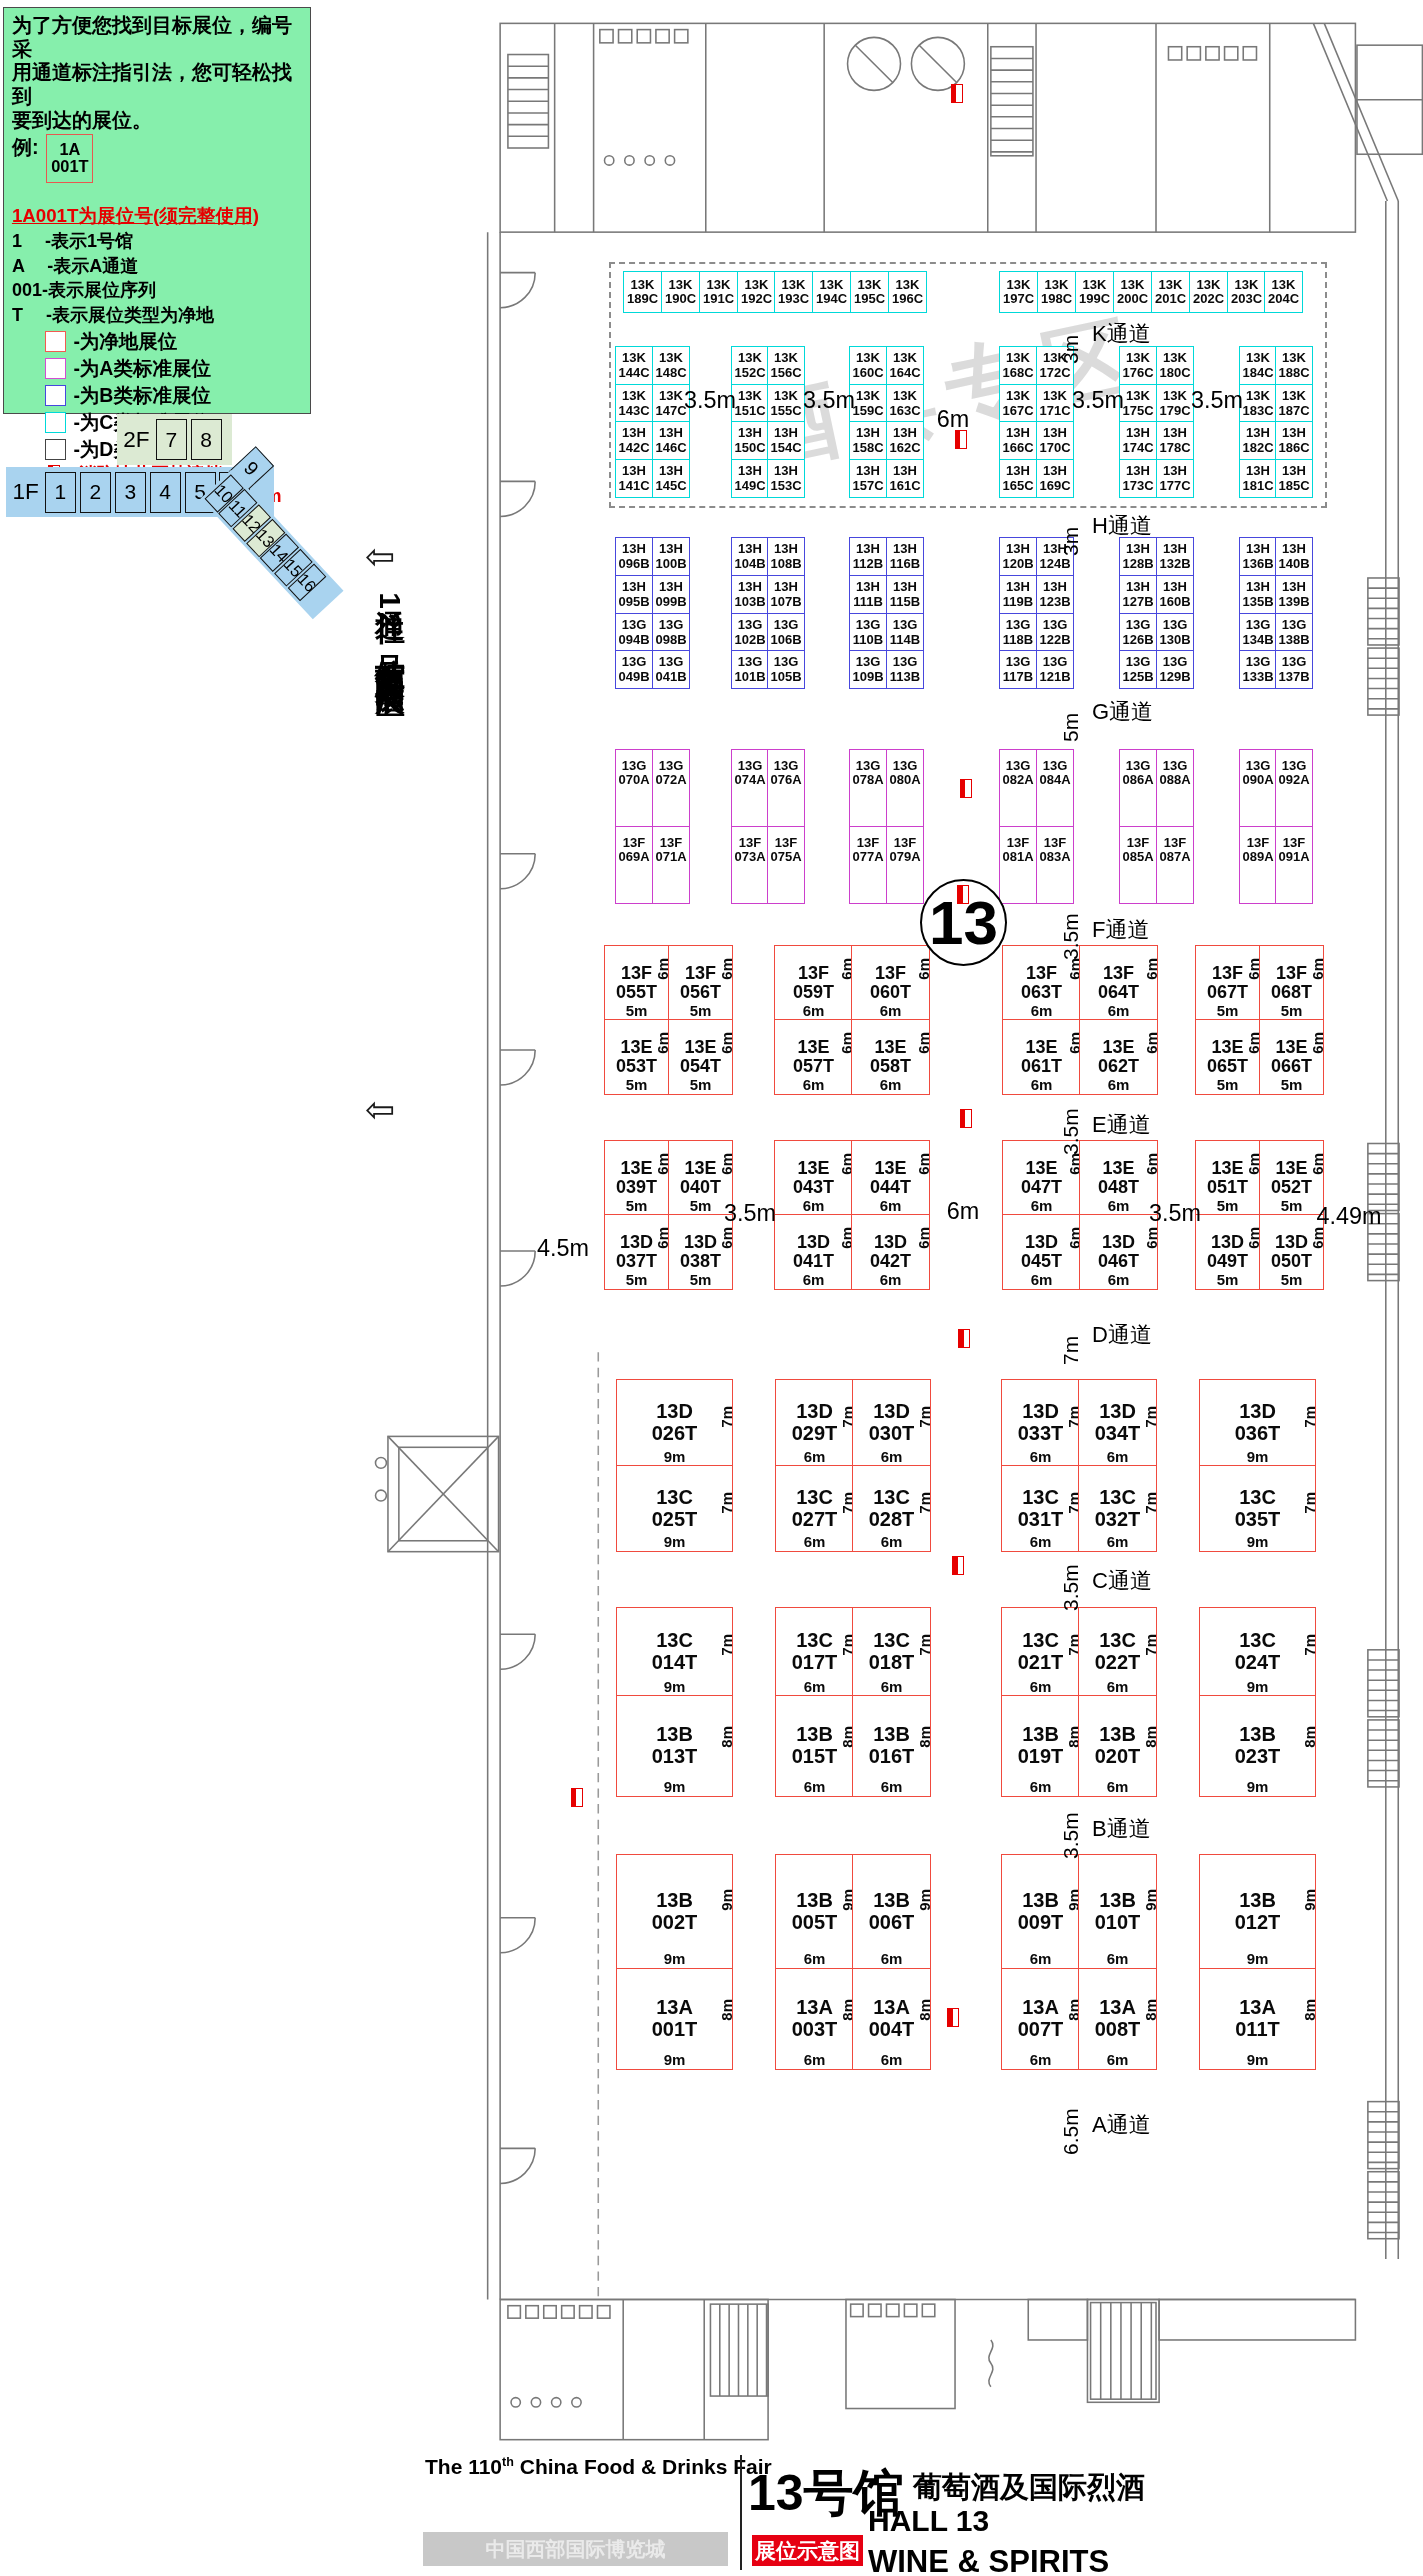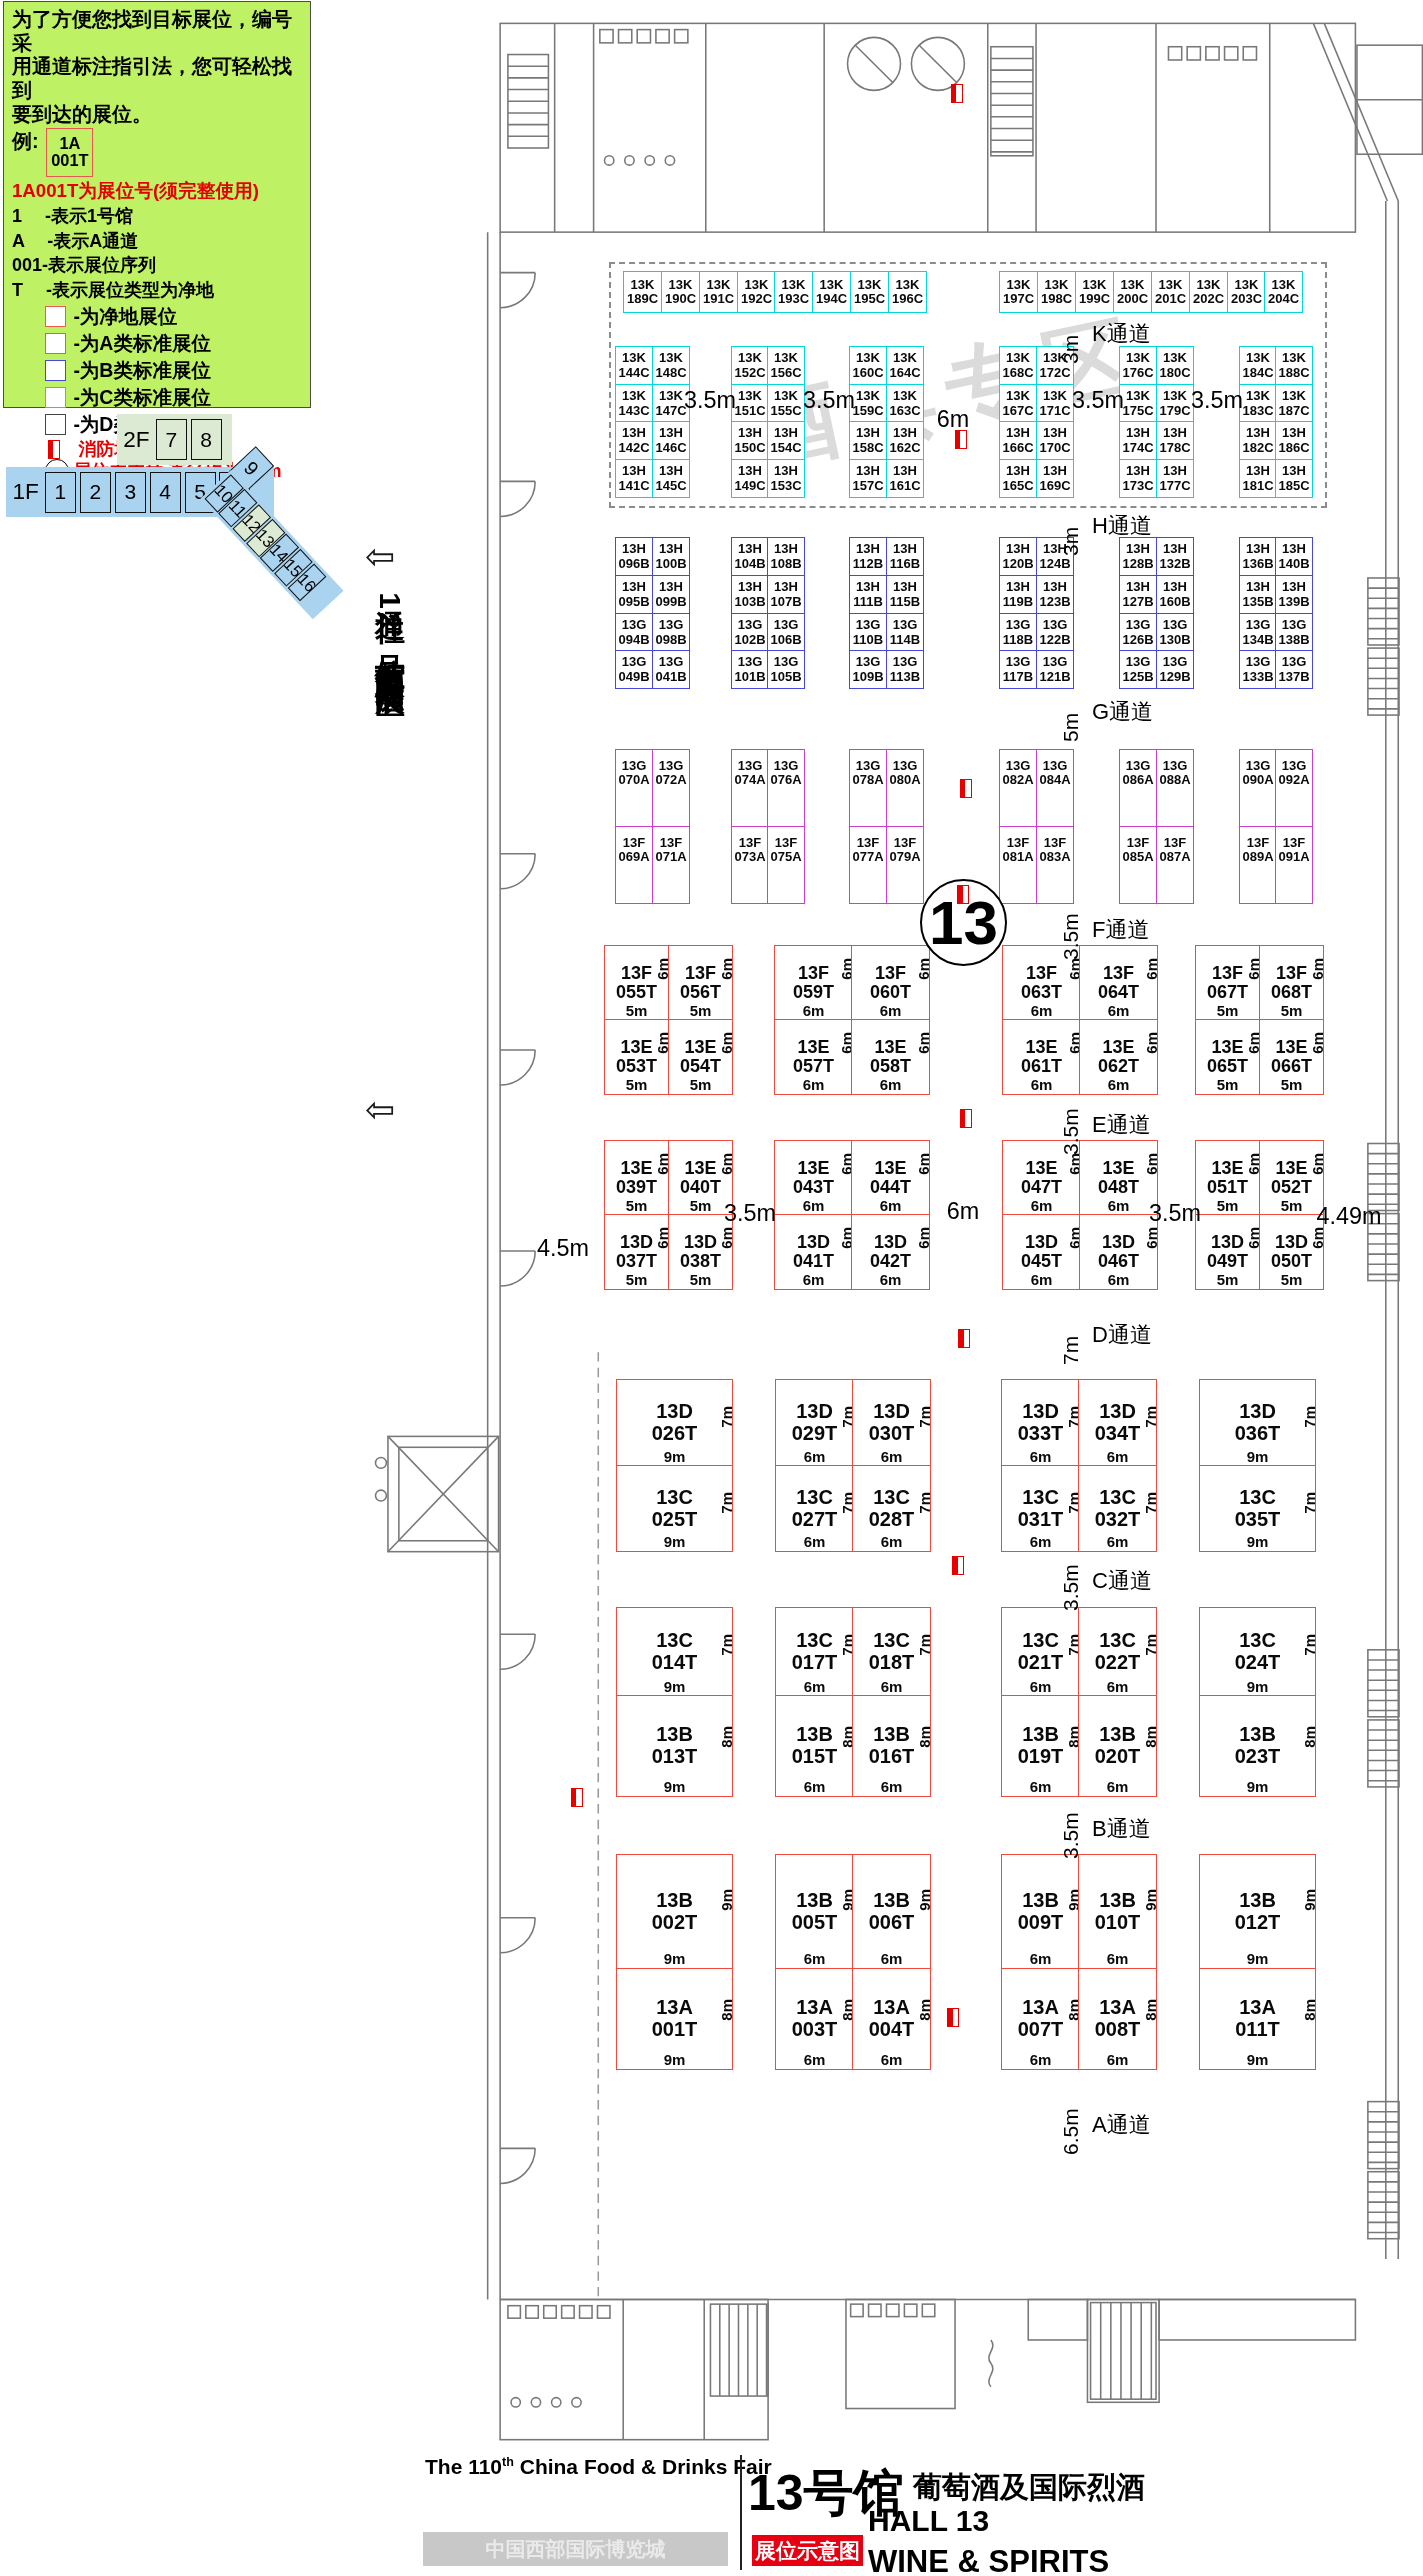--- a/index.html
+++ b/index.html
@@ -1,27 +1,27 @@
 <!DOCTYPE html>
 <html style="font-size:12.5px"><head>
 <meta charset="utf-8">
 <style>
   html,body{margin:0;padding:0;background:#ffffff;}
   #stage{position:relative;width:1424px;height:2576px;background:#fff;overflow:hidden;
          font-family:"Liberation Sans","DejaVu Sans",sans-serif;color:#000;}
   #bg-svg{position:absolute;left:0;top:0;}
   
-  #legend{position:absolute;left:3.1px;top:1px;width:308px;height:407px;border:1.6px solid #4a4a4a;
-          box-sizing:border-box;padding:6.2px 7.8px;background:#bef264;}
+  #legend{position:absolute;left:3.1px;top:7px;width:308px;height:407px;border:1.6px solid #4a4a4a;
+          box-sizing:border-box;padding:6.2px 7.8px;background:#86efac;}
   .lg-line{font-size:20px;font-weight:bold;line-height:1.18;}
   .lg-ex{display:flex;align-items:flex-start;margin-top:1.6px;}
   .lg-ex-label{font-size:20px;font-weight:bold;margin-right:7.8px;}
   .lg-ex-box{width:45px;height:47px;border:1.6px solid #e85850;display:flex;flex-direction:column;
              align-items:center;justify-content:center;font-size:16.4px;font-weight:bold;line-height:1.05;}
-  .lg-heading{color:#e60000;font-size:18.7px;font-weight:bold;margin-top:1px;}
+  .lg-heading{color:#e60000;font-size:18.7px;font-weight:bold;margin-top:20px;text-decoration:underline;}
   .lg-decode{font-size:18px;font-weight:bold;line-height:1.38;white-space:pre;}
   .lg-item{display:flex;align-items:center;height:27px;padding-left:33px;}
   .lg-sw{width:18.7px;height:18.7px;border:1.6px solid #000;margin-right:7.8px;flex:0 0 auto;background:#fff;}
   .lg-item-txt{font-size:19.5px;font-weight:bold;}
   .lg-note{display:flex;align-items:center;color:#e60000;font-size:18px;font-weight:bold;height:22px;}
   .lg-note .fw{position:relative;margin:0 9.3px 0 36px;}
   .lg-pillar{width:22px;height:22px;border:1.6px solid #000;border-radius:50%;margin:0 4.7px 0 33px;flex:0 0 auto;}
   
   .mm-row{position:absolute;display:flex;align-items:center;}
   #mm-2f{left:117px;top:414px;width:115px;height:51px;background:#dcead3;padding-left:6.2px;box-sizing:border-box;}

